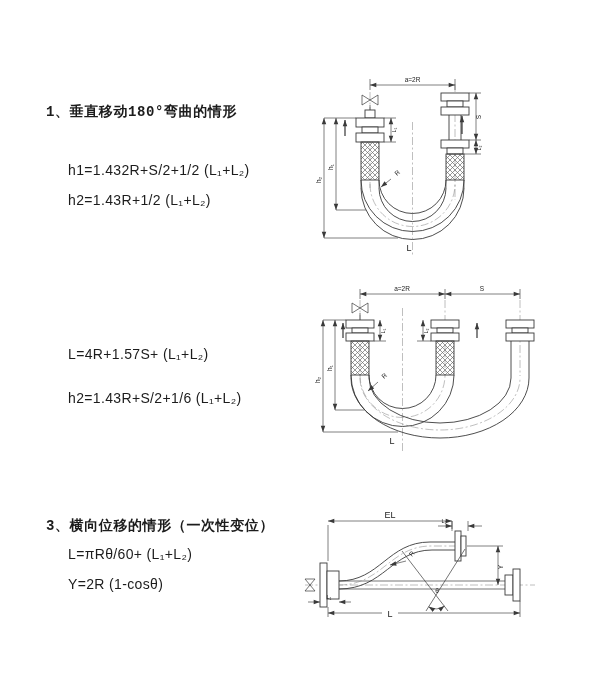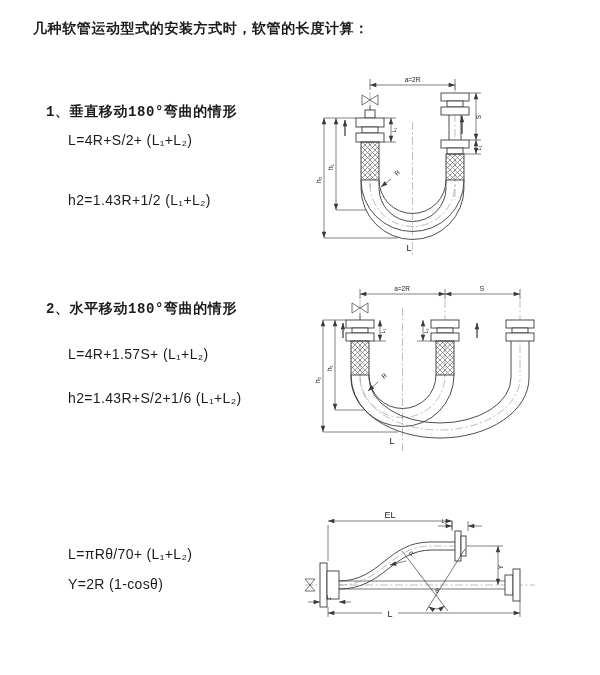--- a/index.html
+++ b/index.html
@@ -19,24 +19,23 @@
   .braid-rect{fill:url(#braidP);stroke:#3a3a3a;stroke-width:.9;}
   .lb{font-size:6.5px;fill:#1c1c1c;font-family:"Liberation Sans",sans-serif;}
   .lb-s{font-size:5.5px;fill:#1c1c1c;font-family:"Liberation Sans",sans-serif;}
   .lb-big{font-size:9px;fill:#1c1c1c;font-family:"Liberation Sans",sans-serif;}
 </style>
 </head>
 <body>
 
 <div class="page">
 
-  <div class="title">几种软管运动型式的安装方式时，软管的长度计算：</div>
 
   <div class="sec-heading" style="left:46px;top:103px">1、垂直移动180°弯曲的情形</div>
-  <div class="formula" style="left:68px;top:132px">L=4R+S/2+ (L₁+L₂)</div>
+  <div class="formula" style="left:68px;top:162px">h1=1.432R+S/2+1/2 (L₁+L₂)</div>
   <div class="formula" style="left:68px;top:192px">h2=1.43R+1/2 (L₁+L₂)</div>
 
   <svg class="diag" style="left:310px;top:70px" width="280" height="190" viewBox="0 0 280 190">
     <defs>
       <pattern id="braidP" width="5" height="5" patternUnits="userSpaceOnUse">
         <path d="M0,5 L5,0 M-1,1 L1,-1 M4,6 L6,4" stroke="#6e6e6e" stroke-width="0.7"></path>
         <path d="M0,0 L5,5 M4,-1 L6,1 M-1,4 L1,6" stroke="#6e6e6e" stroke-width="0.7"></path>
       </pattern>
       <marker id="arrM" viewBox="0 0 10 10" refX="9.5" refY="5" markerWidth="7" markerHeight="7" markerUnits="userSpaceOnUse" orient="auto-start-reverse">
         <path d="M0.5,1.8 L9.5,5 L0.5,8.2 z" fill="#3a3a3a"></path>
@@ -120,21 +119,20 @@
     <path class="mv" d="M152,64 L152,46" marker-end="url(#arrM)"></path>
 
     <g>
       <path class="dim" d="M81,109 L71,117" marker-end="url(#arrM)"></path>
       <text class="lb" x="87" y="106" transform="rotate(-42 87 106)">R</text>
     </g>
 
     <text class="lb-big" x="99" y="181" text-anchor="middle">L</text>
   </svg>
 
-  <div class="sec-heading" style="left:46px;top:300px">2、水平移动180°弯曲的情形</div>
   <div class="formula" style="left:68px;top:346px">L=4R+1.57S+ (L₁+L₂)</div>
   <div class="formula" style="left:68px;top:390px">h2=1.43R+S/2+1/6 (L₁+L₂)</div>
 
   <svg class="diag" style="left:310px;top:280px" width="290" height="180" viewBox="0 0 290 180">
 
     <g>
       <path class="cl" d="M50,20 V96"></path>
       <path class="cl" d="M135,20 V96"></path>
       <path class="cl" d="M210,20 V96"></path>
       <path class="cl" d="M92.5,28 V172"></path>
@@ -216,21 +214,22 @@
     <path class="mv" d="M167,58 L167,43" marker-end="url(#arrM)"></path>
 
     <g>
       <path class="dim" d="M68,102 L58,111" marker-end="url(#arrM)"></path>
       <text class="lb" x="74" y="99" transform="rotate(-42 74 99)">R</text>
     </g>
 
     <text class="lb-big" x="82" y="164" text-anchor="middle">L</text>
   </svg>
 
-  <div class="formula" style="left:68px;top:546px">L=πRθ/70+ (L₁+L₂)</div>
+  <div class="sec-heading" style="left:46px;top:517px">3、横向位移的情形（一次性变位）</div>
+  <div class="formula" style="left:68px;top:546px">L=πRθ/60+ (L₁+L₂)</div>
   <div class="formula" style="left:68px;top:576px">Y=2R (1-cosθ)</div>
 
   <svg class="diag" style="left:300px;top:505px" width="300" height="140" viewBox="0 0 300 140">
 
     <path class="cl" d="M5,80 H235"></path>
 
     <path class="thin" d="M5,74 L15,74 L5,86 L15,86 Z"></path>
 
     <g>
       <rect class="fit" x="20" y="58" width="7" height="44"></rect>

